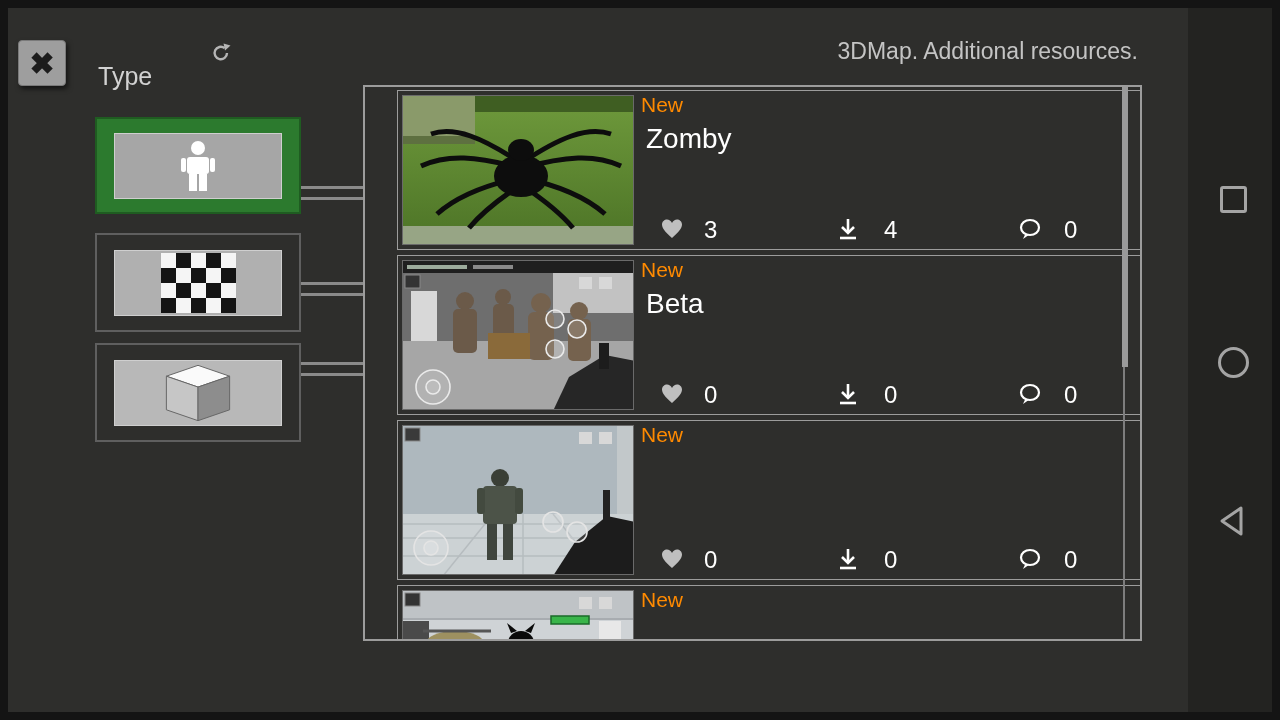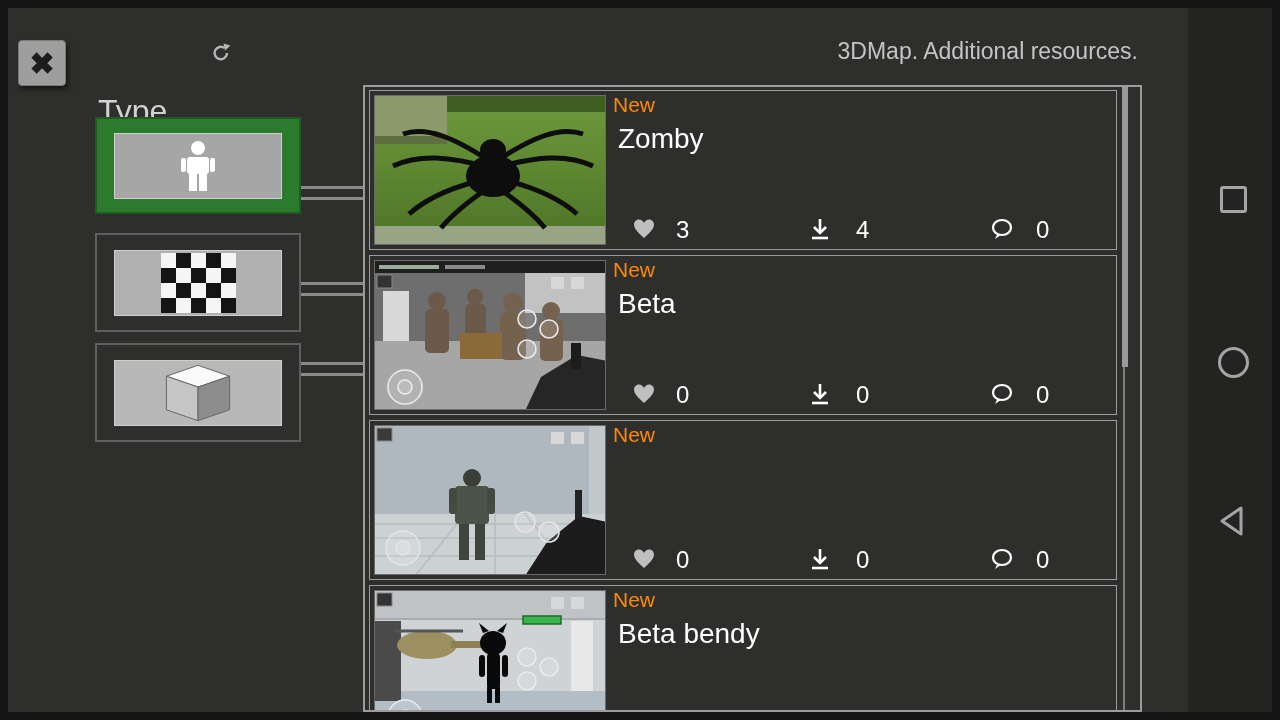--- a/index.html
+++ b/index.html
@@ -13,42 +13,42 @@
   .close-btn { position:absolute; left:10px; top:32px; width:48px; height:46px;
     background:#9e9e9e; border:1px solid #7a7a7a; border-radius:4px;
     box-shadow:2px 3px 5px rgba(0,0,0,0.55);
     display:flex; align-items:center; justify-content:center;
     color:#1c1c1c; font-size:30px; font-weight:bold; cursor:pointer; }
 
   .refresh { position:absolute; left:202px; top:34px; width:22px; height:22px; cursor:pointer; }
 
   .page-title { position:absolute; top:30px; right:50px; font-size:23px; color:#c4c4c4; }
 
-  .type-label { position:absolute; left:90px; top:85px; font-size:32px; color:#d2d2d2; }
+  .type-label { position:absolute; left:90px; top:54px; font-size:25px; color:#d2d2d2; }
 
   .type-btn { position:absolute; left:87px; width:206px; border:2px solid #5f5f5f;
     display:flex; align-items:center; justify-content:center; cursor:pointer; }
   .type-btn.selected { background:#2c7a2e; border:2px solid #1f5c21; }
   .type-btn .inner-thumb { width:168px; height:66px; background:#a6a6a6;
     border:1px solid #cfcfcf; display:flex; align-items:center; justify-content:center;
     overflow:hidden; }
   #type1 { top:109px; height:97px; }
   #type2 { top:225px; height:99px; }
   #type3 { top:335px; height:99px; }
   #type2 .inner-thumb { background:#b0b0b0; }
   #type3 .inner-thumb { background:#b8b8b8; }
   .checker { width:75px; height:60px;
     background:repeating-conic-gradient(#141414 0% 25%, #f5f5f5 0% 50%);
     background-size:30px 30px; }
 
   .connector { position:absolute; left:293px; width:62px; height:3px; background:#8a8a8a; }
 
   
-  .panel { position:absolute; left:355px; top:77px; width:779px; height:627px;
-    border:2px solid #9c9c9c; overflow:hidden; }
+  .panel { position:absolute; left:355px; top:77px; width:779px; height:556px;
+    border:2px solid #9c9c9c; overflow:hidden;padding-left:28px; }
   .scroll-track { position:absolute; top:0; bottom:0; right:15px; width:2px; background:#7d7d7d; }
   .scroll-thumb { position:absolute; top:0; right:12px; width:6px; height:280px; background:#9a9a9a; }
 
   .card { position:relative; margin:0 0 5px 4px; width:748px; height:160px;
           border:1px solid #9c9c9c; cursor:pointer; }
   .card:first-child { margin-top:3px; }
   .thumb { position:absolute; left:4px; top:4px; width:232px; height:150px;
            border:1px solid #6a6a6a; overflow:hidden; background:#555; }
   .thumb svg { display:block; }
   .badge { position:absolute; left:243px; top:2px; font-size:21px; color:#ff8a00; }
@@ -337,21 +337,20 @@
                 <circle cx="174" cy="76" r="9"></circle>
                 <circle cx="152" cy="90" r="9"></circle>
               <circle cx="30" cy="126" r="17"></circle>
                 <circle cx="30" cy="126" r="7"></circle>
             </g>
             <rect x="0" y="140" width="232" height="10" fill="#1f1f1f"></rect>
             <rect x="4" y="143" width="54" height="4" fill="#9cab9c"></rect>
           </svg>
         </div>
         <span class="badge">New</span>
-        <span class="card-title">Beta bendy</span>
       </div>
 
       <div class="scroll-track"></div>
       <div class="scroll-thumb"></div>
     </div>
   </div>
 
   <div class="navbar">
     <div class="nav-square"></div>
     <div class="nav-circle"></div>

